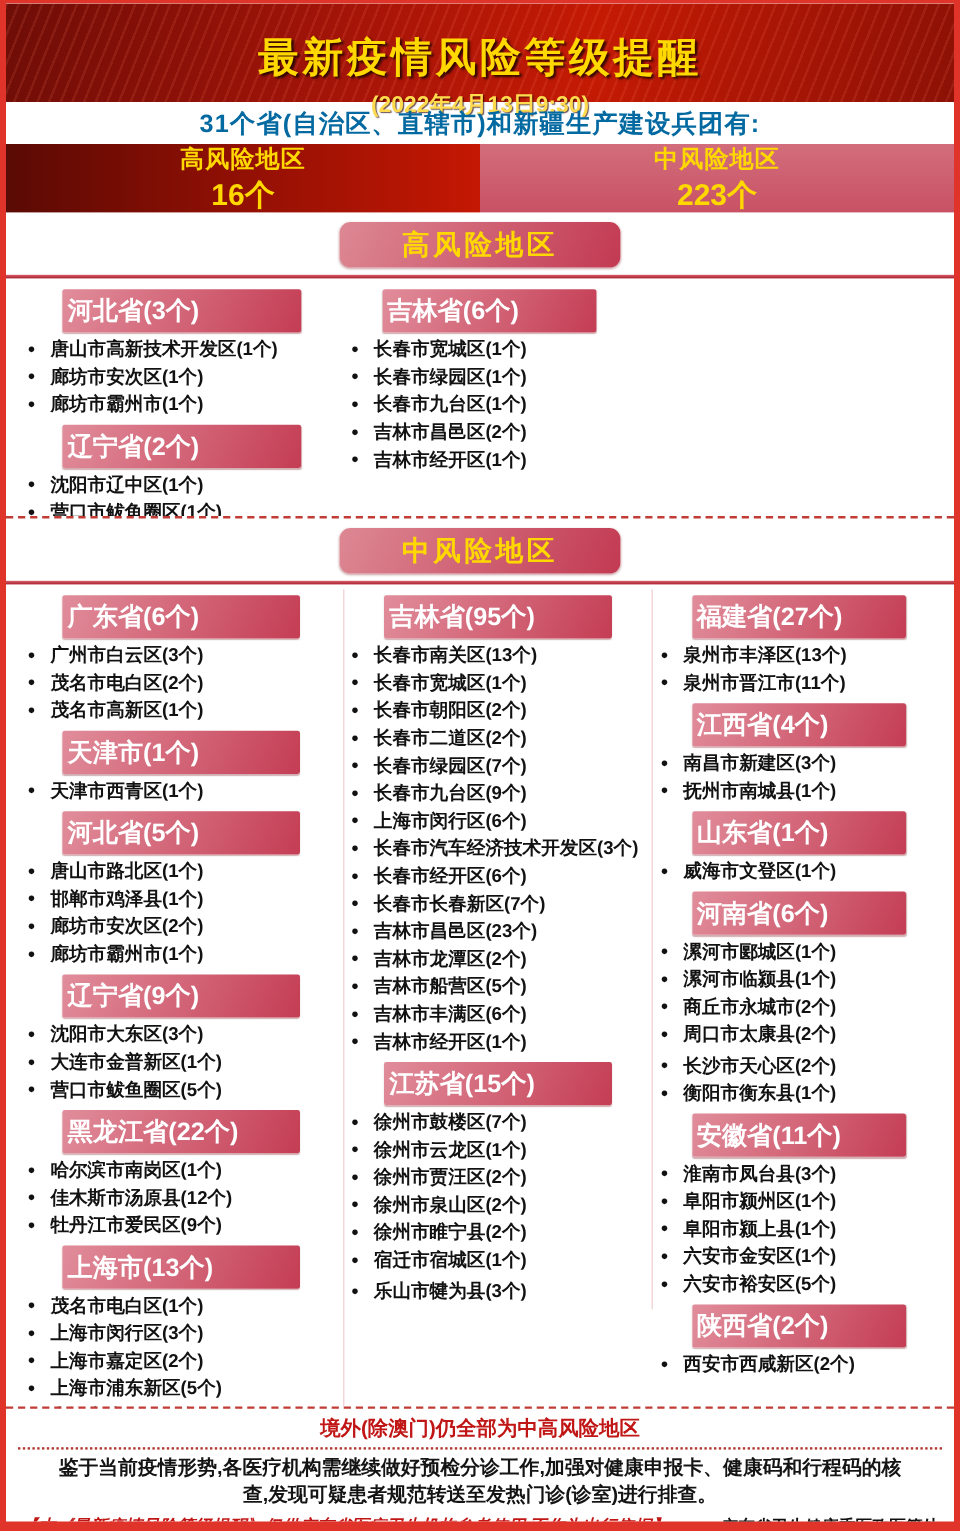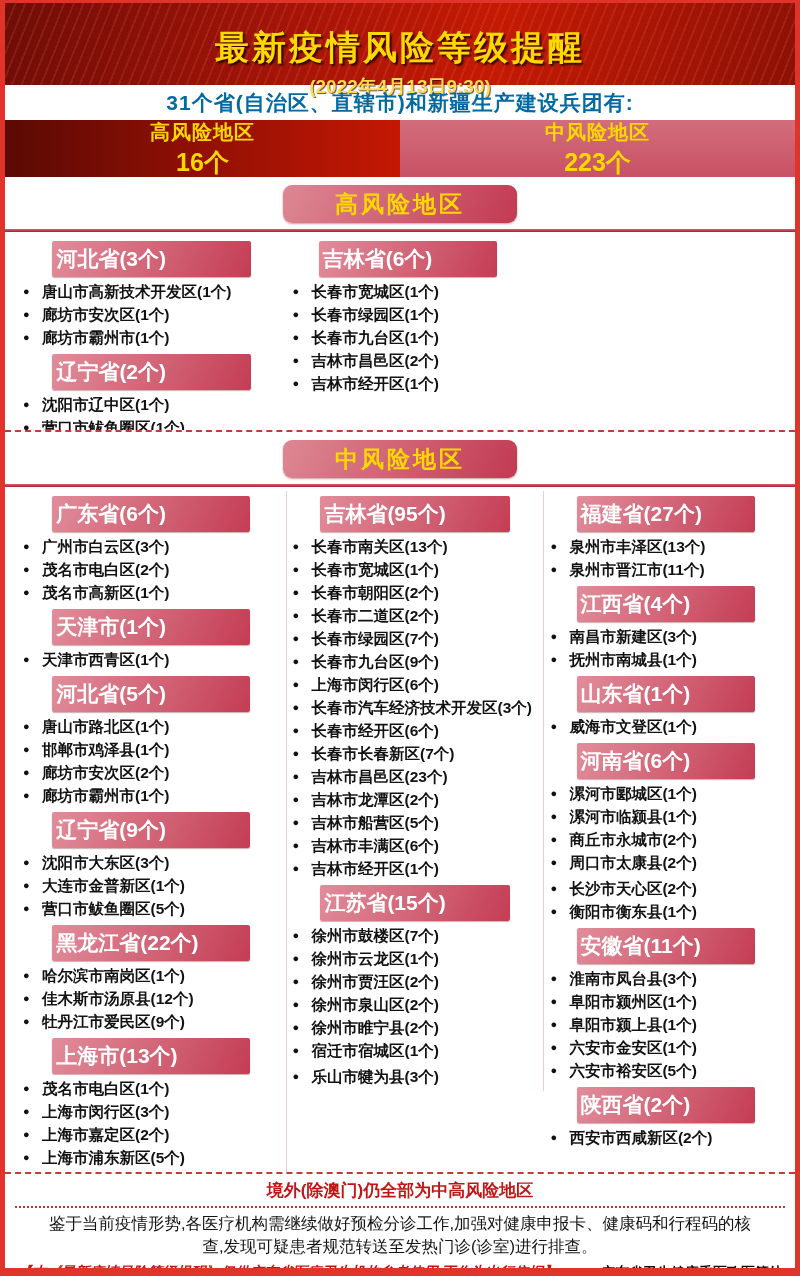--- a/index.html
+++ b/index.html
@@ -66,21 +66,21 @@
   ul.items { list-style: none; margin: 1px 0 3px; }
   ul.items li {
     font-size: 15.5px; font-weight: 600; color: #121212; line-height: 23px;
     padding-left: 21px; position: relative;
   }
   ul.items li::before { content: "●"; position: absolute; left: 2px; top: 0; font-size: 11px; color: #111; }
   
   .poster-footer { padding: 2px 10px 0; }
   .overseas-note { text-align: center; color: #c11616; font-weight: bold; font-size: 17px; padding: 3px 0 4px; }
   .dot-line { border-top: 2px dotted #b23a34; }
-  .advisory { text-align: center; color: #141414; font-size: 16.5px; font-weight: 400; line-height: 23px; padding: 4px 26px 2px; }
+  .advisory { text-align: center; color: #141414; font-size: 16.5px; font-weight: 700; line-height: 23px; padding: 4px 26px 2px; }
   .bottom-row { display: flex; justify-content: space-between; align-items: center; padding: 3px 2px 0; }
   .disclaimer { color: #c11616; font-weight: bold; font-size: 14.5px; font-style: italic; font-family: "Liberation Serif", serif; }
   .issuer { color: #101010; font-weight: bold; font-size: 14px; }
 </style>
 </head>
 <body>
 
 <div class="poster">
 
   <div class="top-banner">

